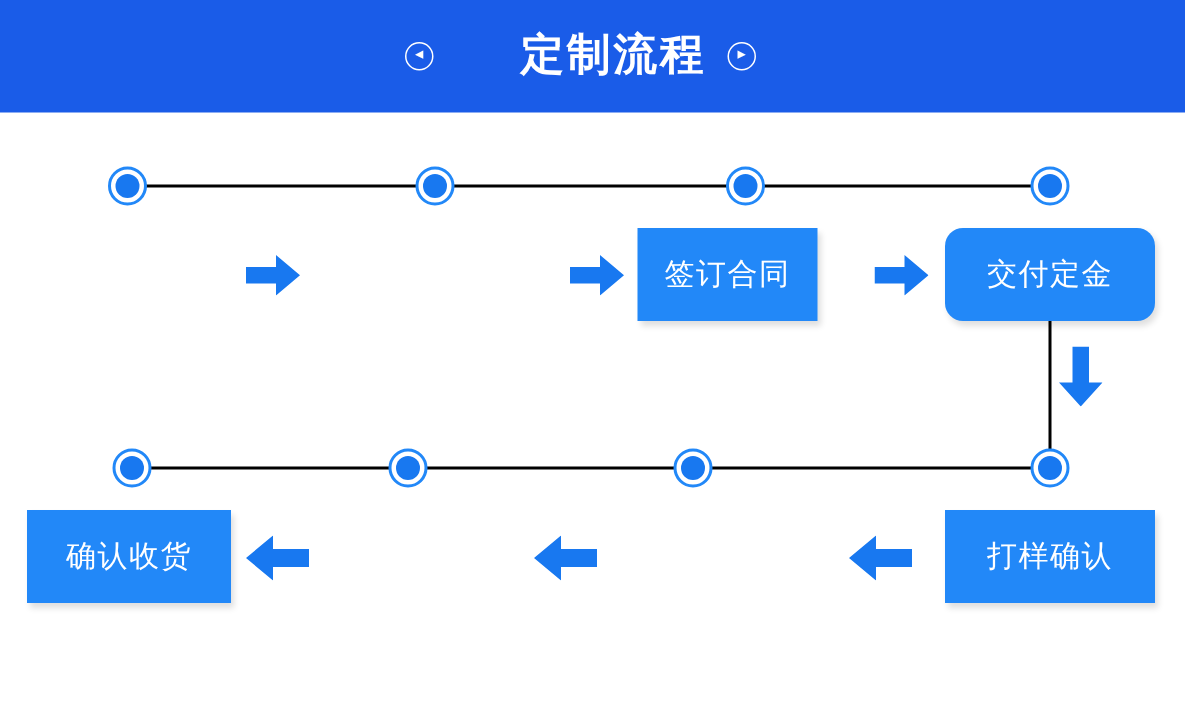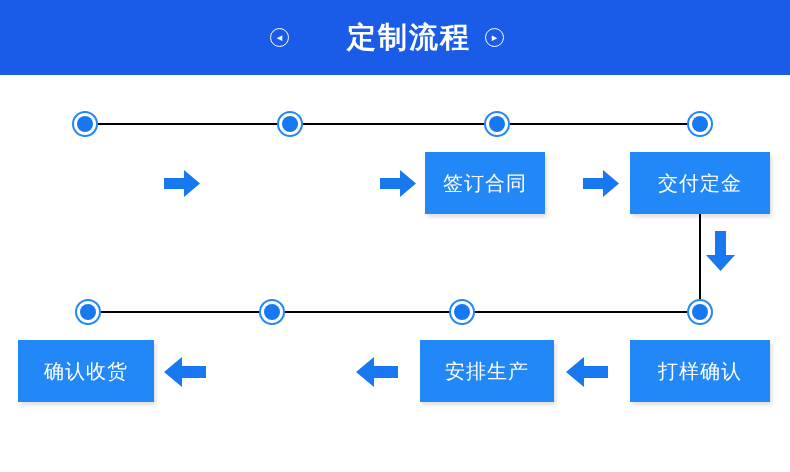--- a/index.html
+++ b/index.html
@@ -138,21 +138,21 @@
   <div class="node-dot" style="left:277px; top:111px;"></div>
   <div class="node-dot" style="left:484px; top:111px;"></div>
   <div class="node-dot" style="left:687px; top:111px;"></div>
 
 
 
   <div class="step-box" style="left:425px; top:152px; width:120px; height:62px;">
     <span class="label">签订合同</span>
   </div>
 
-  <div class="step-box" style="left:630px; top:152px; width:140px; height:62px;">
+  <div class="step-box" style="left:630px; top:152px; width:140px; height:62px;border-radius:12px;">
     <span class="label">交付定金</span>
   </div>
 
   <div class="arrow" style="left:164px; top:170px;">
     <svg width="36" height="27" viewBox="0 0 36 27">
       <polygon points="0,8 20,8 20,0 36,13.5 20,27 20,19 0,19" fill="#1878f0"></polygon>
     </svg>
   </div>
   <div class="arrow" style="left:380px; top:170px;">
     <svg width="36" height="27" viewBox="0 0 36 27">
@@ -176,23 +176,20 @@
 
   <div class="node-dot" style="left:75px;  top:299px;"></div>
   <div class="node-dot" style="left:259px; top:299px;"></div>
   <div class="node-dot" style="left:449px; top:299px;"></div>
   <div class="node-dot" style="left:687px; top:299px;"></div>
 
   <div class="step-box" style="left:630px; top:340px; width:140px; height:62px;text-align:center;">
     <span class="label">打样确认</span>
   </div>
 
-  <div class="step-box" style="left:420px; top:340px; width:134px; height:62px;">
-    <span class="label">安排生产</span>
-  </div>
 
 
   <div class="step-box" style="left:18px;  top:340px; width:136px; height:62px;">
     <span class="label">确认收货</span>
   </div>
 
   <div class="arrow" style="left:566px; top:357px;">
     <svg width="42" height="30" viewBox="0 0 42 30">
       <polygon points="42,9 18,9 18,0 0,15 18,30 18,21 42,21" fill="#1878f0"></polygon>
     </svg>

